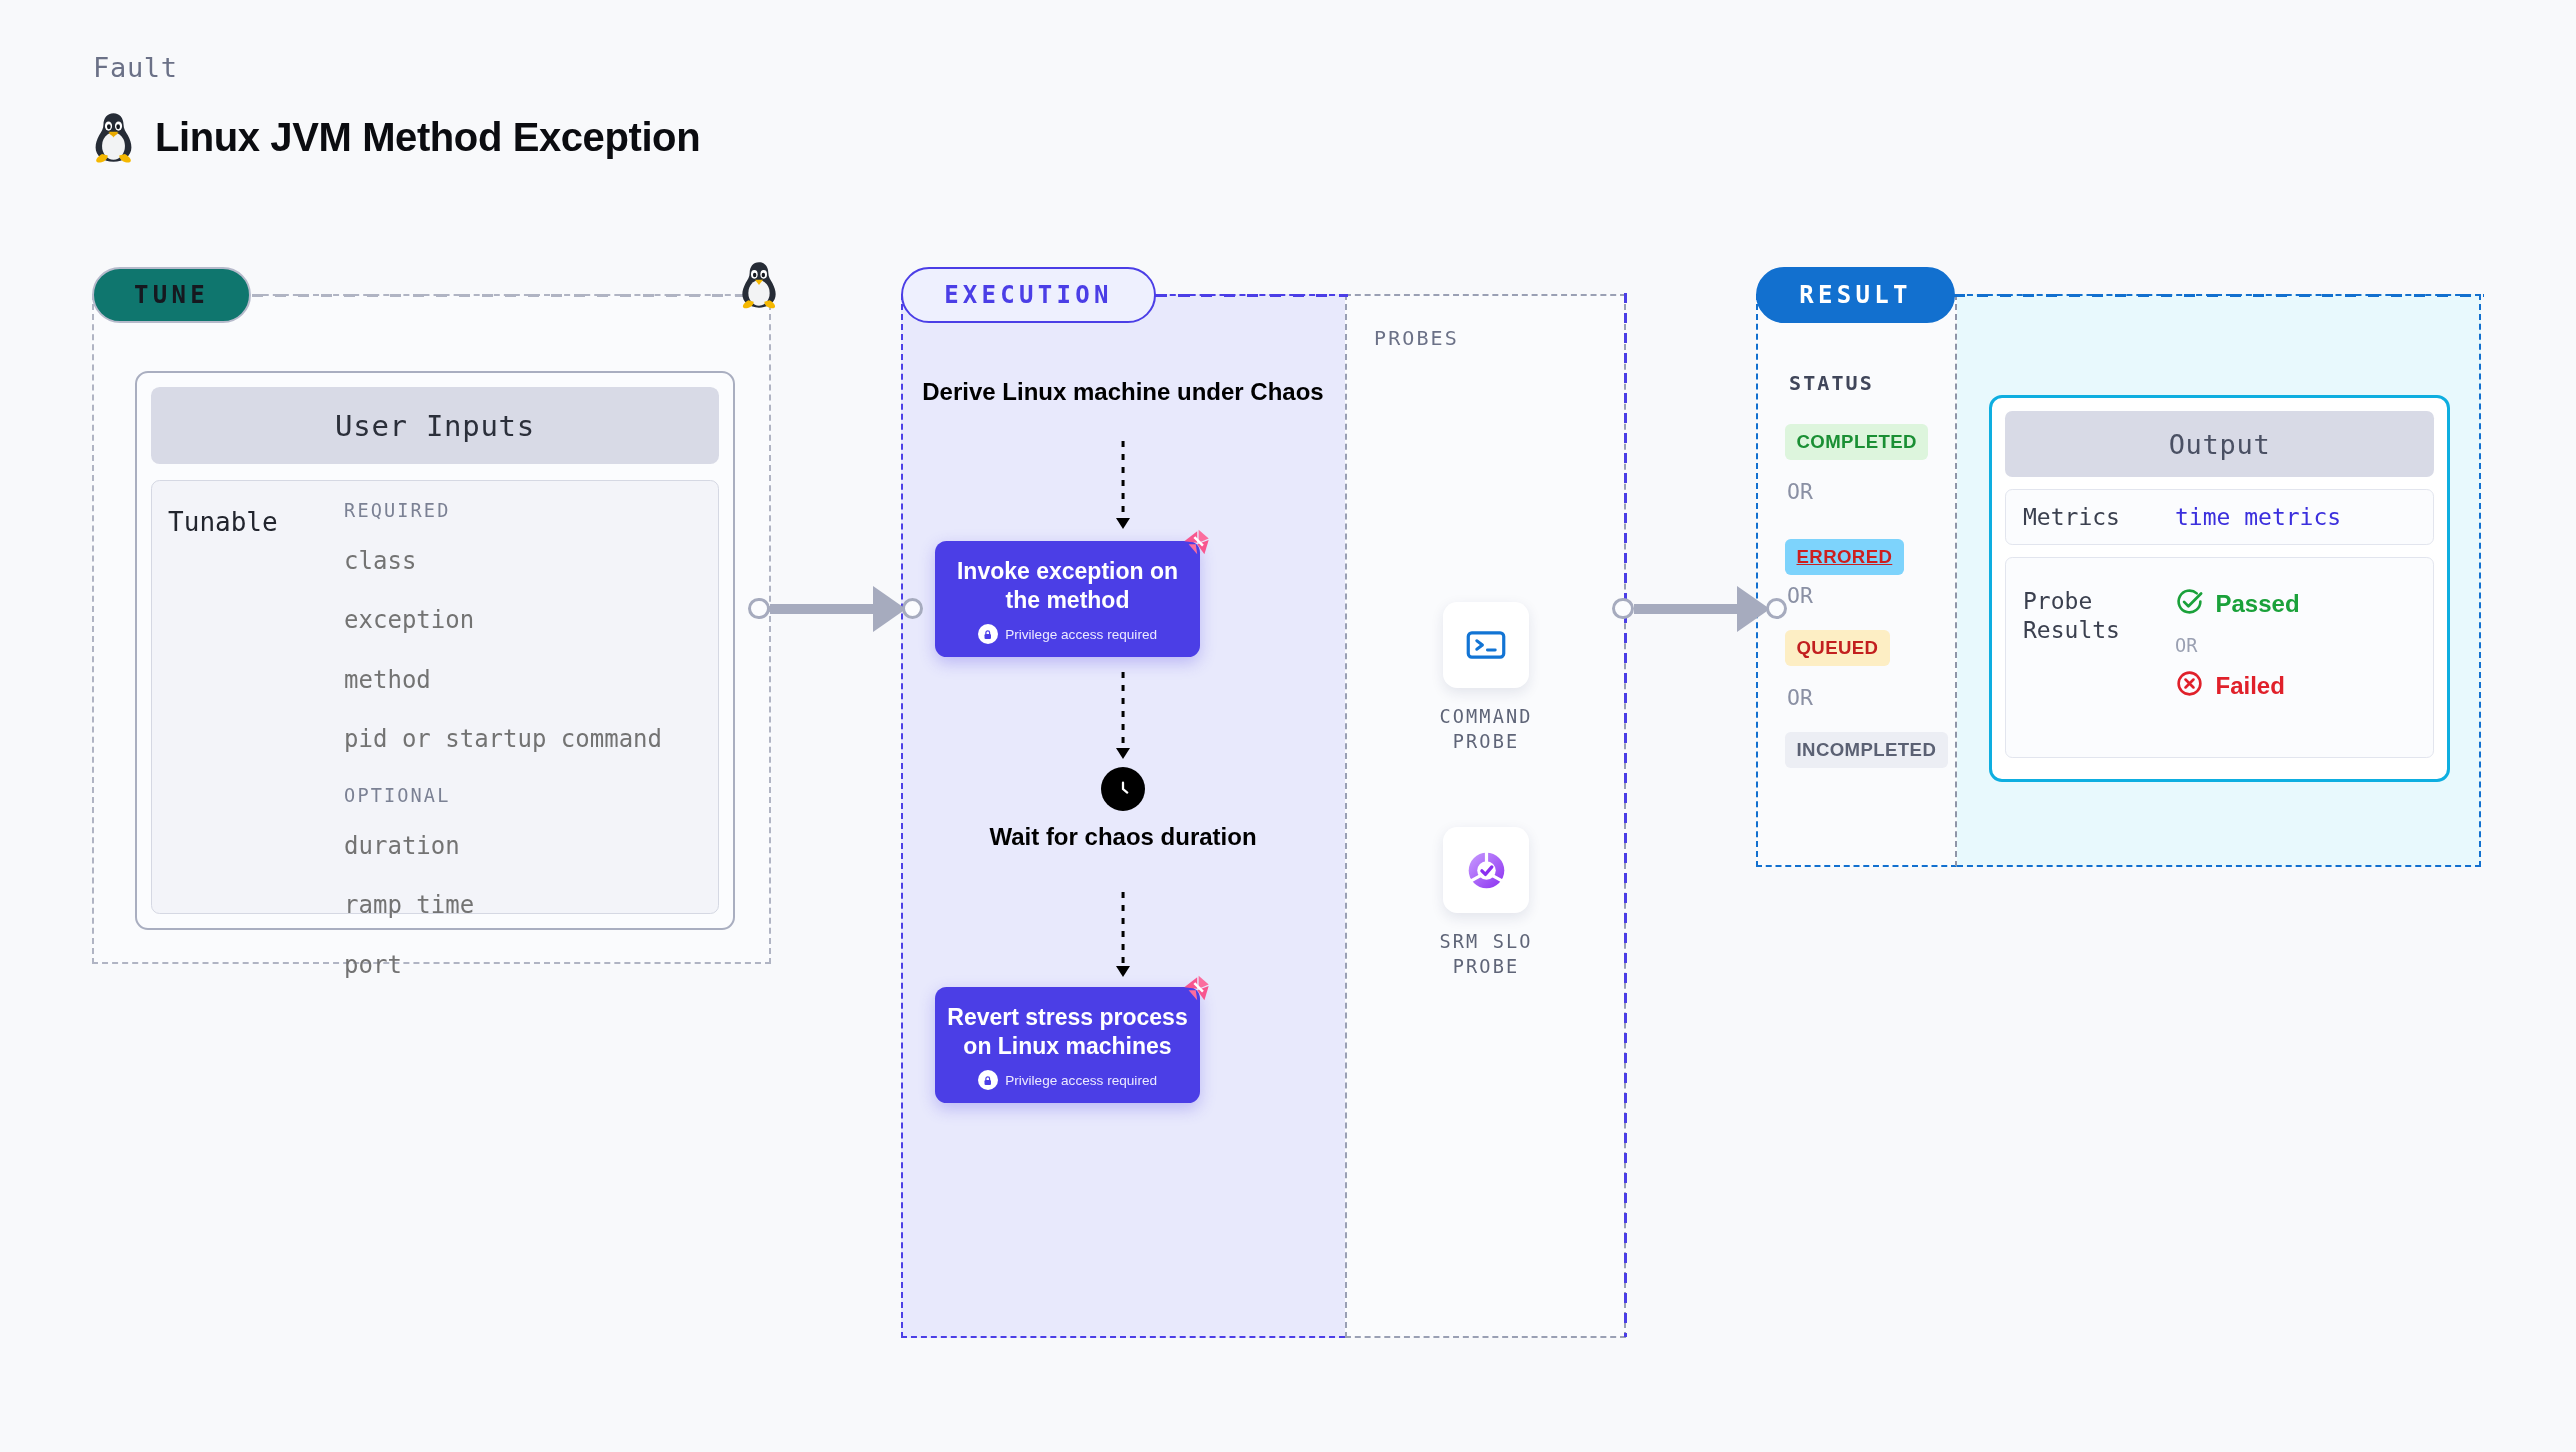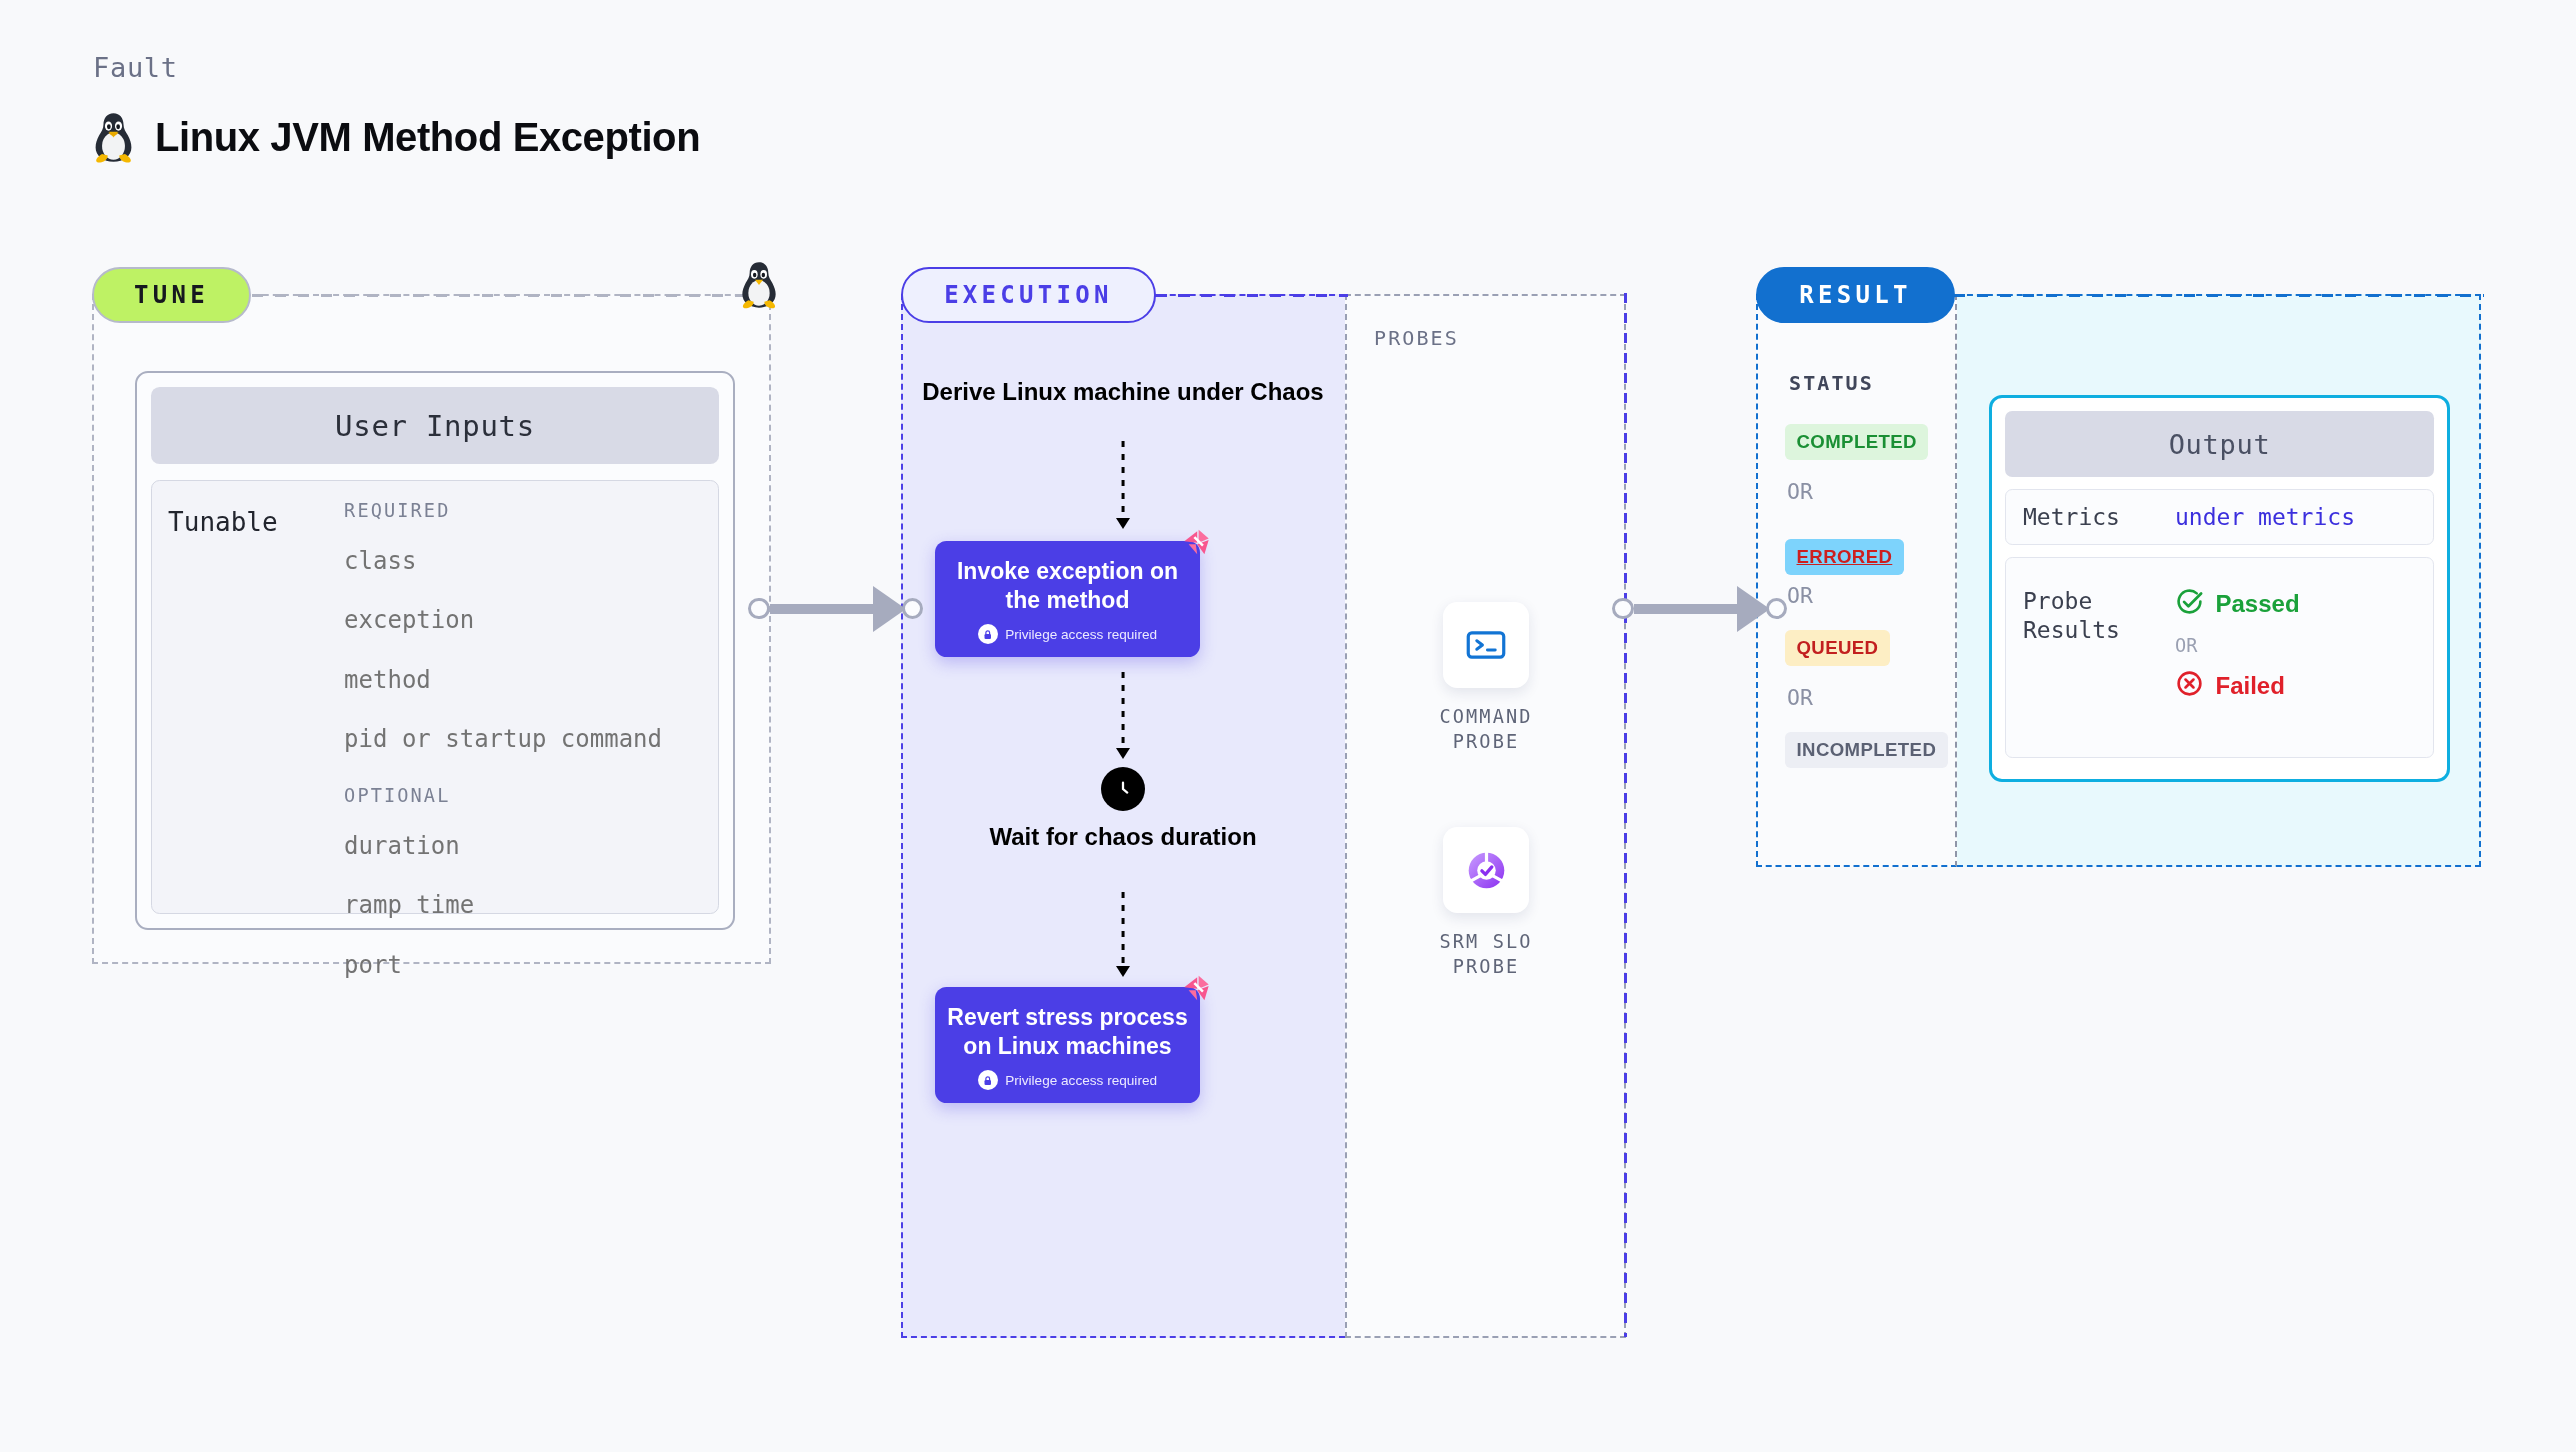--- a/index.html
+++ b/index.html
@@ -33,21 +33,21 @@
   
   .pill {
     position: absolute; z-index: 30;
     display: flex; align-items: center; justify-content: center;
     font-family: "DejaVu Sans Mono", monospace;
     font-weight: 700; letter-spacing: 4.3px;
     border-radius: 716px;
   }
   .pill-tune {
     left: 92px; top: 267px; width: 159px; height: 56px;
-    background: #bef264; border: 2.9px solid #b6bacb; color: #16181f;
+    background: #0f766e; border: 2.9px solid #b6bacb; color: #16181f;
     font-size: 24px;
   }
   .pill-exec {
     left: 901px; top: 267px; width: 255px; height: 56px;
     background: #eef0fe; border: 2.9px solid #4b3ee6; color: #4b3ee6;
     font-size: 24px;
   }
   .pill-result {
     left: 1756px; top: 267px; width: 199px; height: 56px;
     background: #1270cf; border: 2.9px solid #1270cf; color: #ffffff;
@@ -439,21 +439,21 @@
   <div class="status-badge" style="top:539px; background:#7dd3fc; color:#cc1f1f;text-decoration:underline;">ERRORED</div>
   <div class="status-or" style="top:583px;">OR</div>
   <div class="status-badge" style="top:630px; background:#fdeec4; color:#c21f1f;">QUEUED</div>
   <div class="status-or" style="top:685px;">OR</div>
   <div class="status-badge" style="top:732px; background:#eceef4; color:#5b6173;">INCOMPLETED</div>
 
   <div class="out-card">
     <div class="out-header">Output</div>
     <div class="out-row">
       <div class="out-key">Metrics</div>
-      <div class="out-val-link">under metrics</div>
+      <div class="out-val-link">time metrics</div>
     </div>
     <div class="out-row probe-res">
       <div class="out-key">Probe Results</div>
       <div class="res-stack">
         <div class="res-line res-pass">
           <span>
             <svg width="29" height="29" viewBox="0 0 40 40">
               <path d="M35 20a15 15 0 1 1-5-11.2" stroke="#1aa13a" stroke-width="3.6" fill="none" stroke-linecap="round"></path>
               <path d="M12.5 20.5l6 6L36 9" stroke="#1aa13a" stroke-width="3.8" fill="none" stroke-linecap="round" stroke-linejoin="round"></path>
             </svg>

